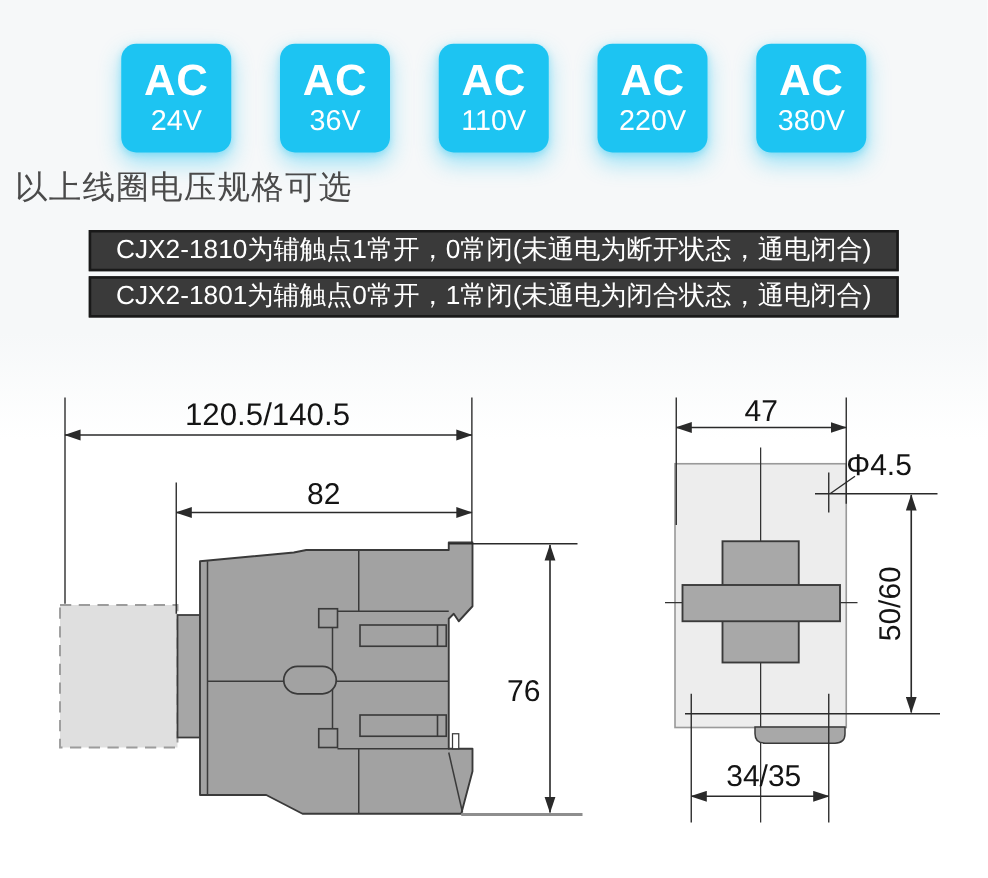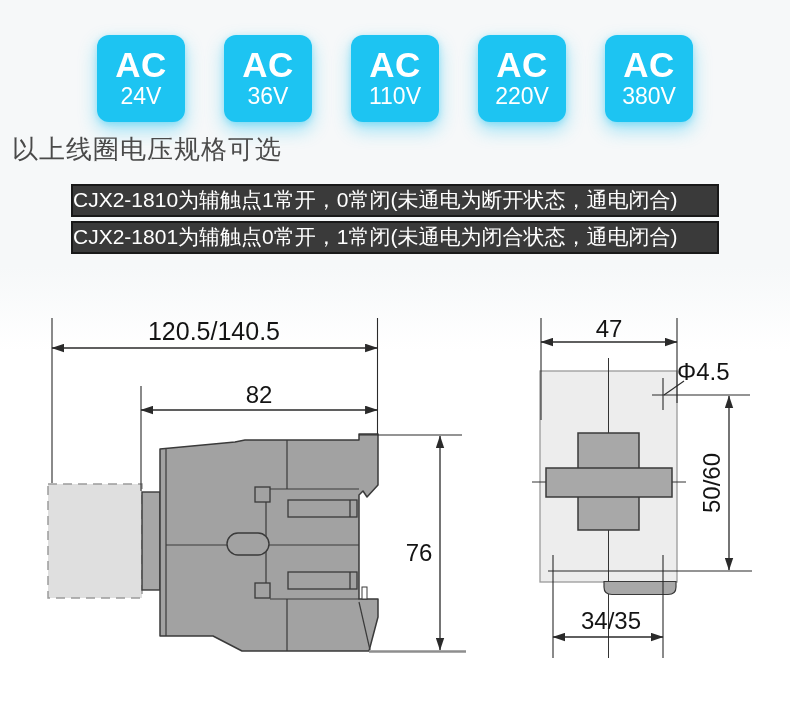--- a/index.html
+++ b/index.html
@@ -17,21 +17,21 @@
   }
   .badge .l1{font-size:35px;font-weight:700;line-height:1.02;letter-spacing:.5px;}
   .badge .l2{font-size:23px;font-weight:400;line-height:1.15;}
   
   .caption{position:absolute;left:0;right:0;top:132px;text-align:left;
     font-size:26px;color:#4a4a4a;letter-spacing:1px;margin-left:12px;}
   
   .note{
     position:absolute;left:71px;width:648px;height:33px;box-sizing:border-box;
     background:#3a3a3a;border:2px solid #191919;color:#fff;
-    font-size:21px;line-height:28px;white-space:nowrap;
+    font-size:21px;line-height:28px;text-align:center;white-space:nowrap;
   }
   .note1{top:184px;} .note2{top:221px;}
   
   .drawing{position:absolute;left:0;top:290px;}
   text.dim{fill:#141414;font-family:"Liberation Sans","DejaVu Sans",sans-serif;}
 </style>
 </head>
 <body>
 
 <div class="badges">

